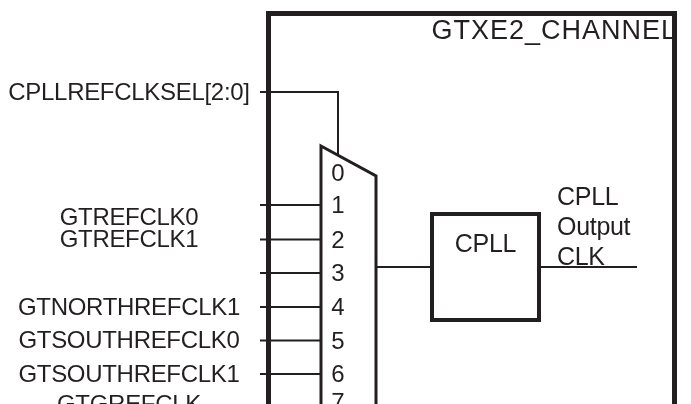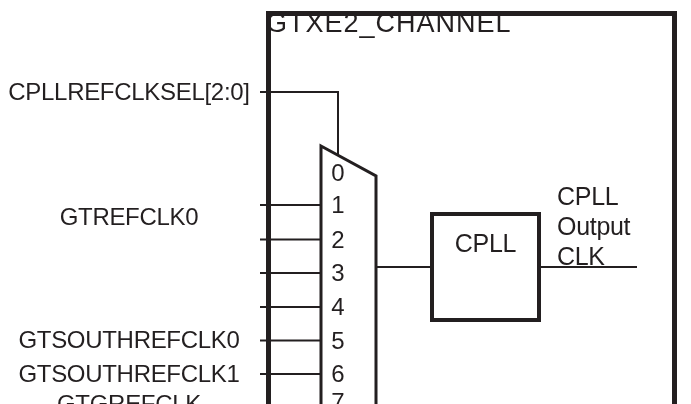--- a/index.html
+++ b/index.html
@@ -8,22 +8,22 @@
     background:#ffffff;color:#231f20;
     font-family:"Liberation Sans","DejaVu Sans",sans-serif;
   }
   #wires{position:absolute;left:0;top:0;width:691px;height:404px;}
   .channel-box{
     position:absolute;left:266px;top:11px;width:411px;height:393px;
     box-sizing:border-box;border:5px solid #231f20;border-bottom:none;
     background:transparent;
   }
   .channel-title{
-    position:absolute;left:266px;top:9px;width:411px;
-    text-align:left;font-size:27px;letter-spacing:1px;line-height:28px;
+    position:absolute;left:266px;top:16px;width:411px;
+    text-align:right;font-size:27px;letter-spacing:1px;line-height:28px;
   }
   .sig-label{
     position:absolute;left:0;width:258px;text-align:center;
     font-size:24px;letter-spacing:-0.3px;line-height:26px;white-space:nowrap;
   }
   .mux-port{
     position:absolute;left:326px;width:24px;text-align:center;
     font-size:24px;line-height:26px;
   }
   .cpll-box{
@@ -57,20 +57,22 @@
     <path d="M376 267 H430" stroke="#231f20" stroke-width="2"></path>
 
     <path d="M541 267 H637" stroke="#231f20" stroke-width="2"></path>
   </svg>
 
   <div class="channel-box"></div>
   <div class="channel-title">GTXE2_CHANNEL</div>
 
   <div class="sig-label" style="top:79px">CPLLREFCLKSEL[2:0]</div>
   <div class="sig-label" style="top:204px">GTREFCLK0</div>
+  <div class="sig-label" style="top:226px">GTREFCLK1</div>
+  <div class="sig-label" style="top:294px">GTNORTHREFCLK1</div>
   <div class="sig-label" style="top:327px">GTSOUTHREFCLK0</div>
   <div class="sig-label" style="top:361px">GTSOUTHREFCLK1</div>
   <div class="sig-label" style="top:391px">GTGREFCLK</div>
 
   <div class="mux-port" style="top:160px">0</div>
   <div class="mux-port" style="top:192px">1</div>
   <div class="mux-port" style="top:226.5px">2</div>
   <div class="mux-port" style="top:260px">3</div>
   <div class="mux-port" style="top:294px">4</div>
   <div class="mux-port" style="top:327.5px">5</div>

